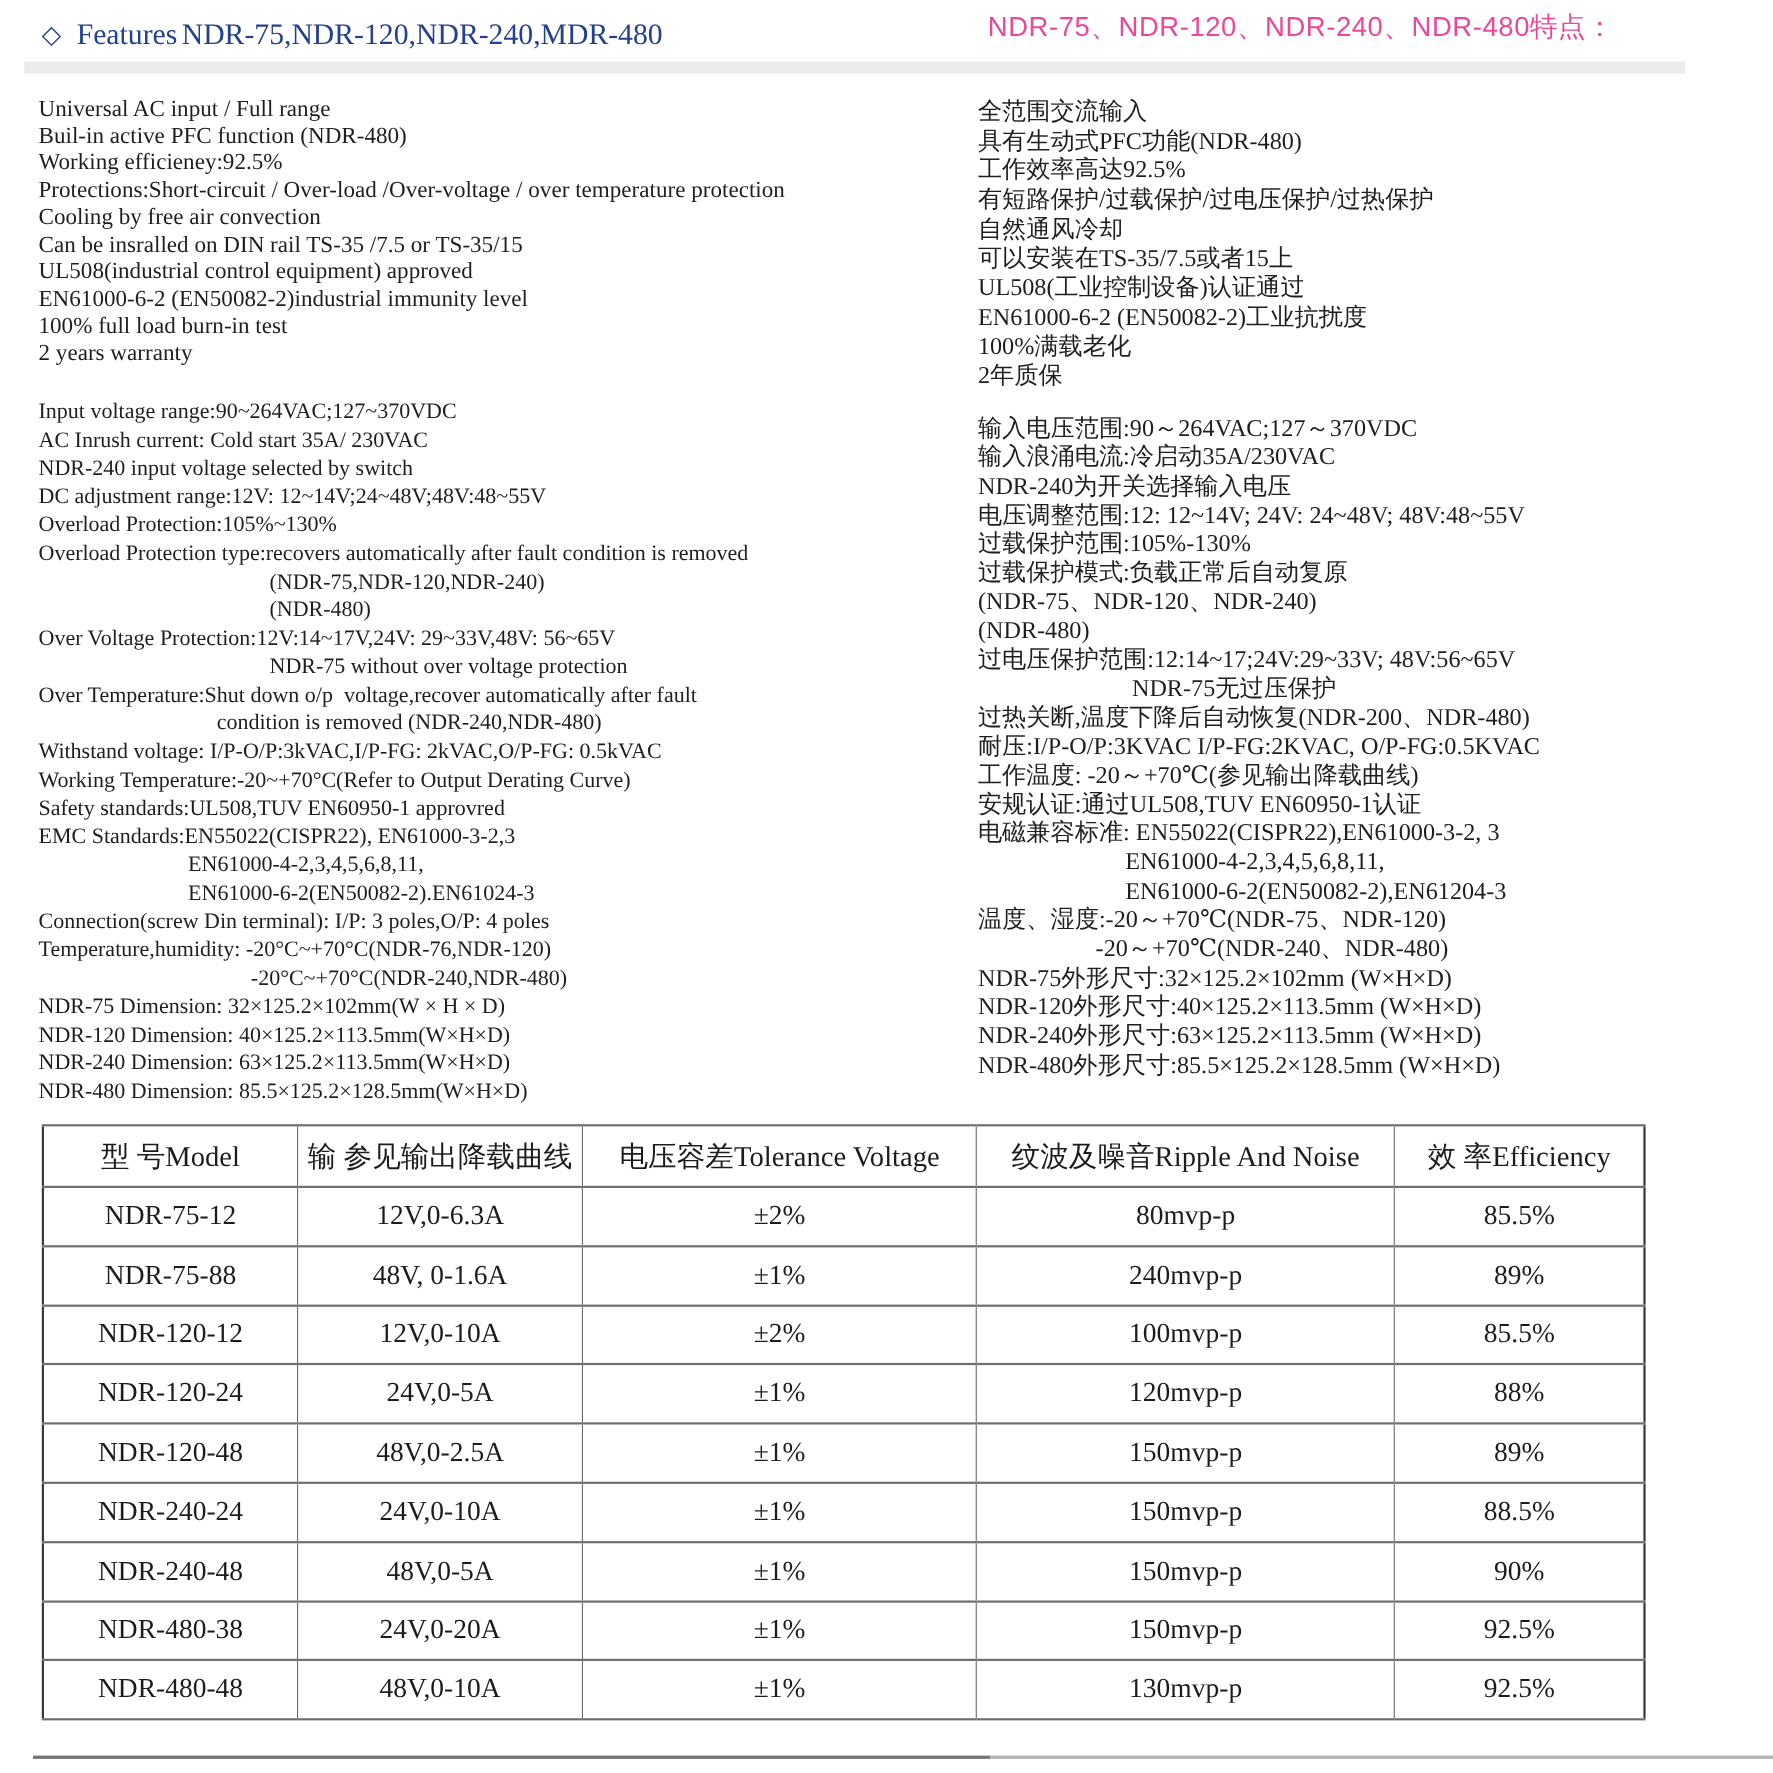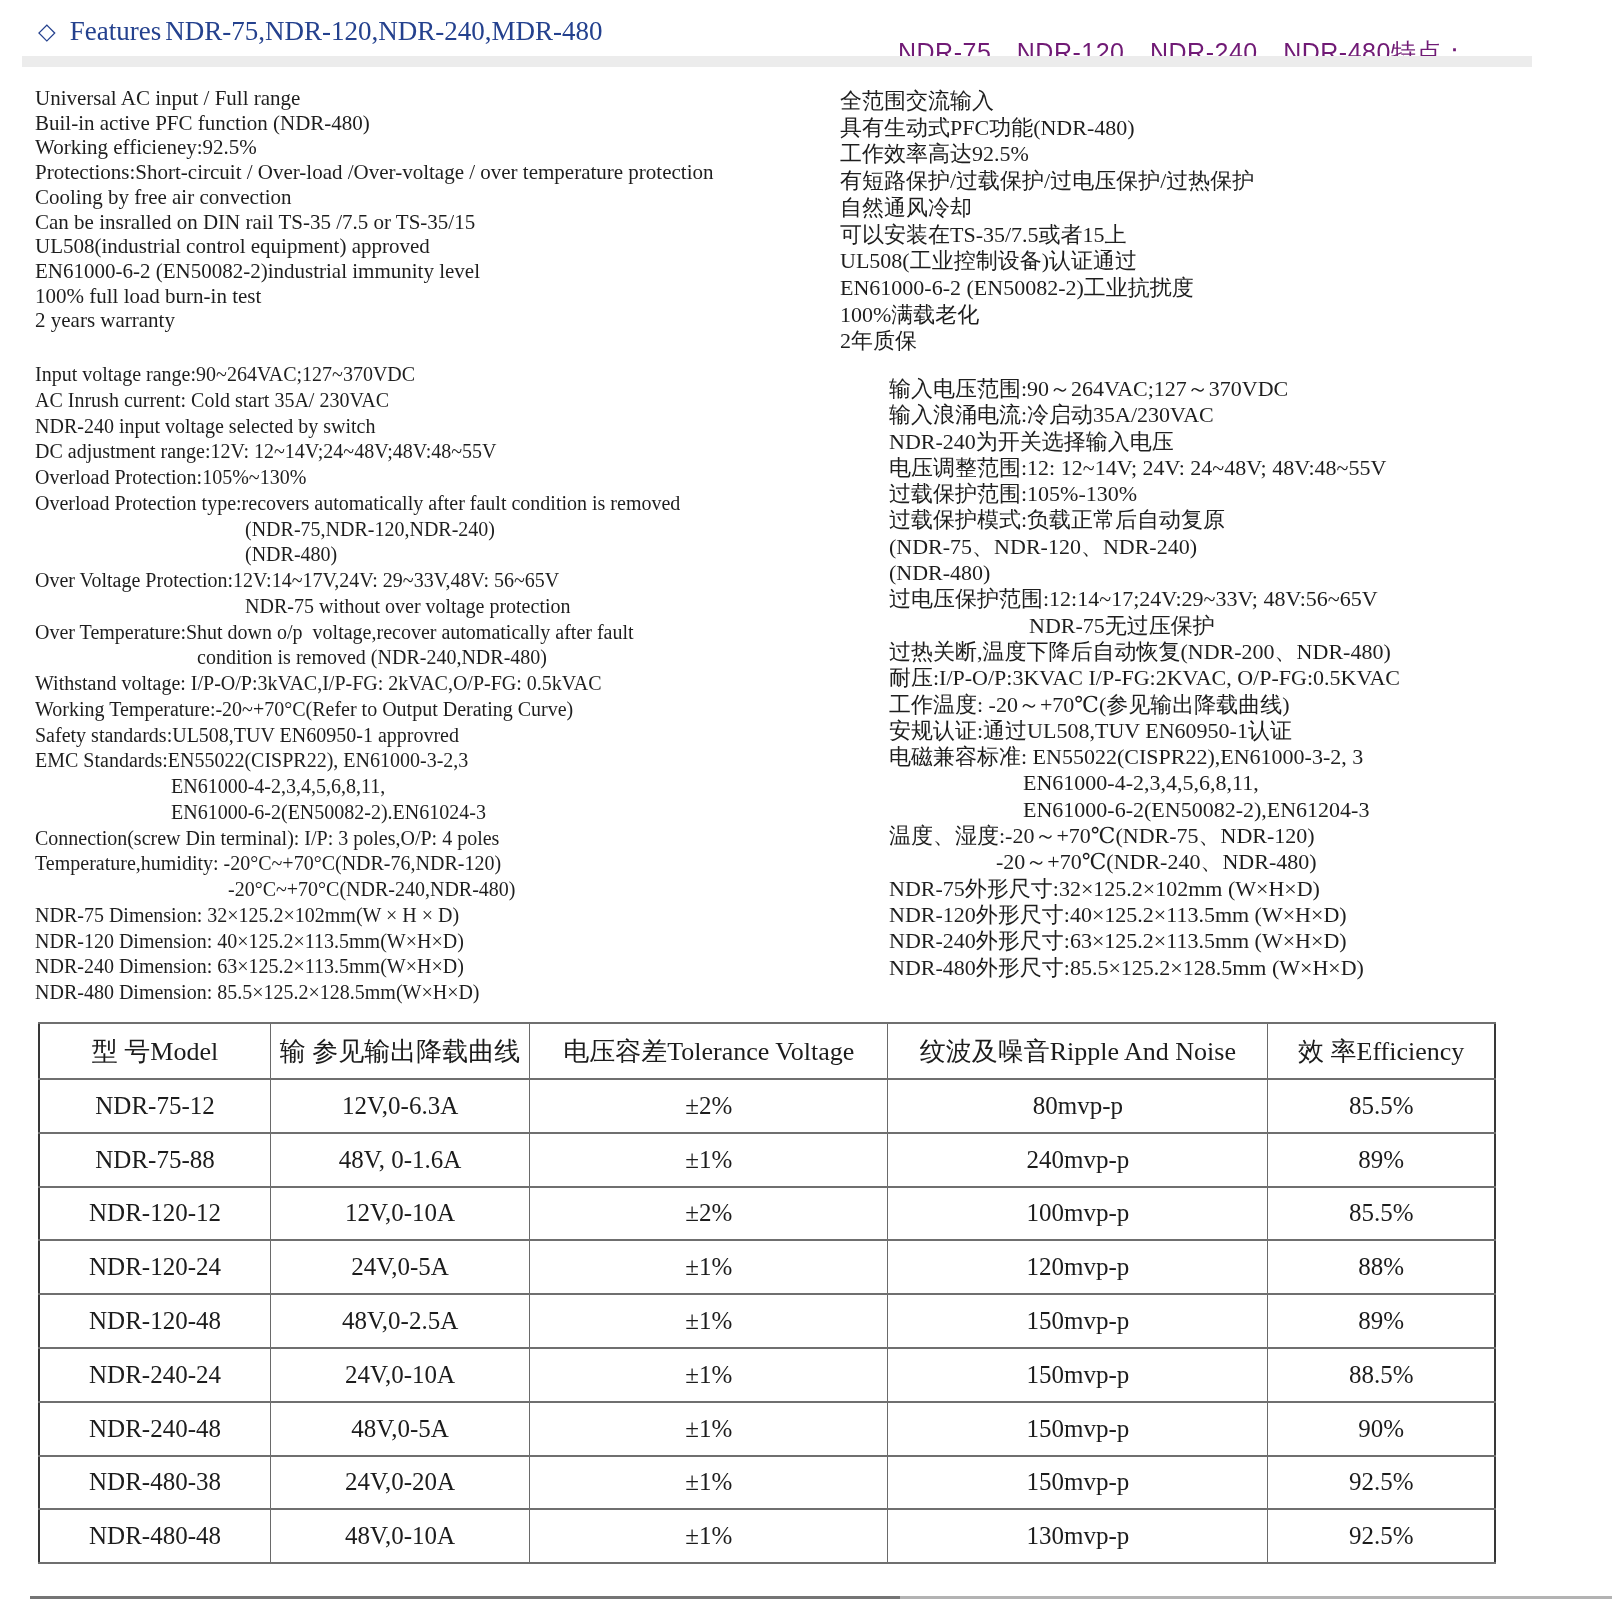--- a/index.html
+++ b/index.html
@@ -9,33 +9,33 @@
     overflow:hidden;
   }
   
   .hdr-left {
     position:absolute; left:38px; top:16px; font-size:27px; color:#24418e;
     white-space:nowrap; display:flex; align-items:baseline;
   }
   .hdr-left .diamond { font-size:23px; margin-right:14px; position:relative; top:-1px; }
   .hdr-left .features-word { margin-right:4px; }
   .hdr-right {
-    position:absolute; left:898px; top:36px; font-size:25px; color:#701a75;
+    position:absolute; left:898px; top:8px; font-size:25px; color:#ec4899;
     font-family:"Liberation Sans","DejaVu Sans",sans-serif; letter-spacing:0.5px; white-space:nowrap;
   }
   .hdr-bar { position:absolute; left:22px; top:56px; width:1510px; height:11px; background:#ececec; }
 
   
   .textblock { position:absolute; white-space:nowrap; }
   .textblock .line { white-space:pre; }
   .features-en { left:35px; top:86px;  width:830px; font-size:21px; }
   .features-en .line { line-height:24.7px; }
   .specs-en    { left:35px; top:362px; width:830px; font-size:20px; }
   .specs-en .line { line-height:25.75px; }
-  .features-zh { left:840px; top:88px;  width:720px; font-size:22px; }
+  .features-zh { left:889px; top:88px;  width:720px; font-size:22px; }
   .features-zh .line { line-height:26.7px; }
   .specs-zh    { left:889px; top:376px; width:720px; font-size:22px; }
   .specs-zh .line { line-height:26.3px; }
 
   
   .spec-table {
     position:absolute; left:38px; top:1022px; width:1458px;
     border-collapse:collapse; table-layout:fixed;
     font-family:"Liberation Serif","DejaVu Serif",serif; color:#1c1c1c;
   }

